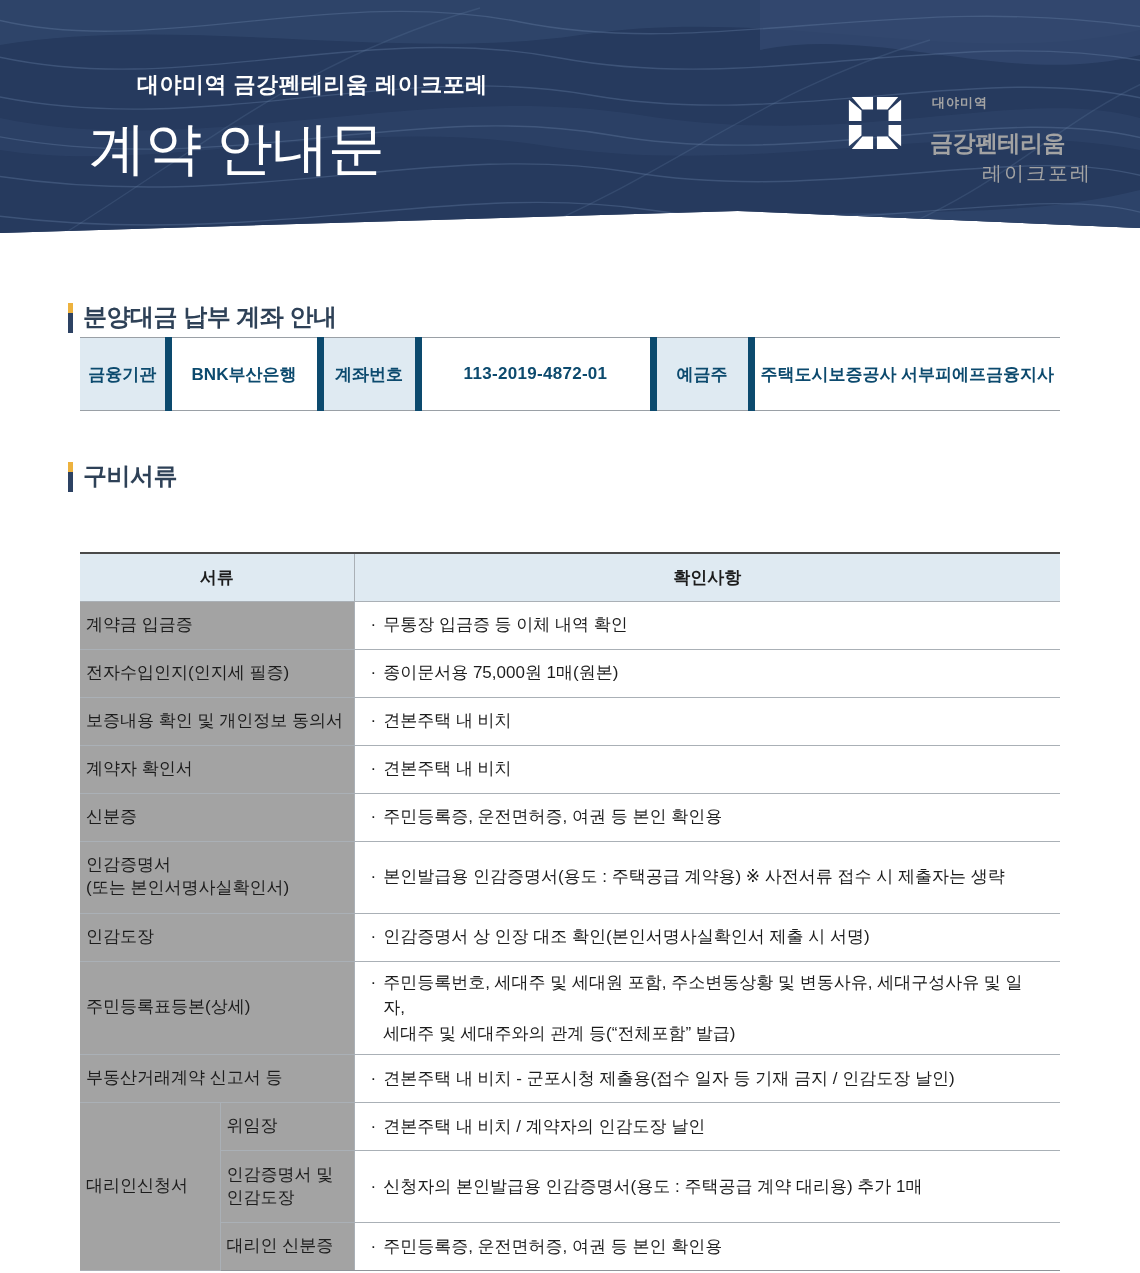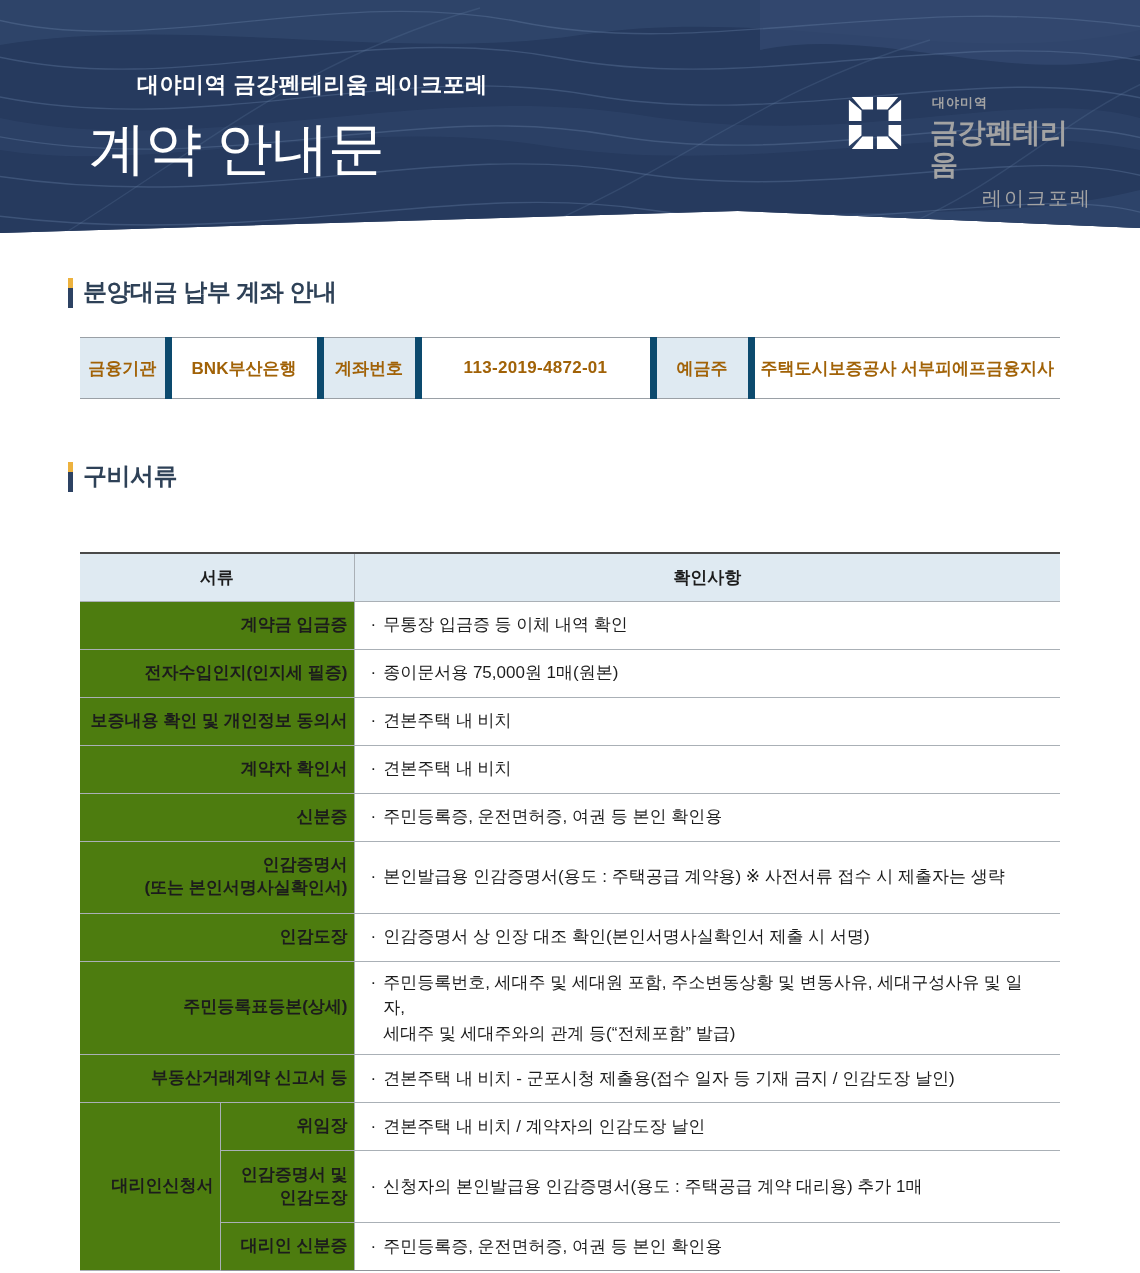--- a/index.html
+++ b/index.html
@@ -17,36 +17,36 @@
   }
   .waves { position:absolute; top:0; left:0; width:1140px; height:236px; }
   .header-text { position:absolute; left:89px; top:70px; color:#ffffff; }
   .header-subtitle { font-size:22px; font-weight:700; letter-spacing:0.5px;padding-left:48px; }
   .header-title { font-size:57px; font-weight:400; margin-top:11px; letter-spacing:-1px; }
 
   .logo { position:absolute; left:846px; top:94px; display:flex; gap:26px; color:#a3a3a3; }
   .logo-icon { width:58px; height:58px; flex:0 0 auto; }
   .logo-text { width:162px; }
   .logo-top { font-size:13px; font-weight:700; padding-left:2px; letter-spacing:1px; }
-  .logo-main { font-size:28px; font-weight:800; letter-spacing:-0.5px; line-height:1.15; margin-top:5px; }
+  .logo-main { font-size:23px; font-weight:800; letter-spacing:-0.5px; line-height:1.15; margin-top:18px; }
   .logo-sub { font-size:20px; font-weight:500; text-align:right; letter-spacing:2px; margin-top:4px; }
 
   
   .section-heading { position:absolute; display:flex; align-items:flex-start; gap:10px; }
   .bar { width:5px; height:30px; background:#2d4263; position:relative; margin-top:2px; }
   .bar::before { content:""; position:absolute; top:0; left:0; width:5px; height:10px; background:#edb23e; }
   .section-heading h2 { font-size:24px; font-weight:800; color:#2e4157; letter-spacing:-0.5px; }
-  #heading-account { left:68px; top:276px; }
+  #heading-account { left:68px; top:301px; }
   #heading-docs { left:68px; top:460px; }
 
   
   #account-table { position:absolute; left:80px; top:337px; width:980px; border-collapse:collapse; table-layout:fixed; }
   #account-table td {
-    height:61px; text-align:center; vertical-align:middle;
-    font-size:17px; color:#a16207; font-weight:600;
+    height:73px; text-align:center; vertical-align:middle;
+    font-size:17px; color:#0c4a6e; font-weight:600;
     border-top:1px solid #9aa0a6; border-bottom:1px solid #9aa0a6;
   }
   #account-table td + td { border-left:7px solid #0c4a6e; }
   .label-cell { background:#dfeaf2; font-weight:700; }
   .acct-number { font-size:26px; font-weight:700; letter-spacing:0.3px; }
 
   
   #docs-table {
     position:absolute; left:80px; top:508px; width:980px;
     border-collapse:collapse; table-layout:fixed;margin-top:44px;
@@ -56,21 +56,21 @@
     font-size:17px; color:#1c1c1c;
   }
   #docs-table tr > *:first-child { border-left:none; }
   #docs-table tr > *:last-child { border-right:none; }
   #docs-table thead th {
     background:#dfeaf2; height:48px; font-weight:700; text-align:center;
     border-top:2px solid #4a4a4a;
   }
   #docs-table tbody tr:last-child > * { border-bottom:1px solid #8f9499; }
   #docs-table td.doc {
-    background:#4d7c0f; text-align:right; font-weight:700; height:48px;
+    background:#a3a3a3; text-align:left; font-weight:400; height:48px;
     white-space:pre-line; line-height:1.35; padding:0 6px;
   }
   #docs-table td.desc { background:#ffffff; text-align:left; padding:8px 16px; font-weight:500; }
   #docs-table tr.tall td { height:72px; }
   .desc-inner { display:flex; gap:7px; align-items:flex-start; line-height:1.5; }
   .desc-inner .txt { white-space:pre-line; }
 </style>
 </head>
 <body>
 

